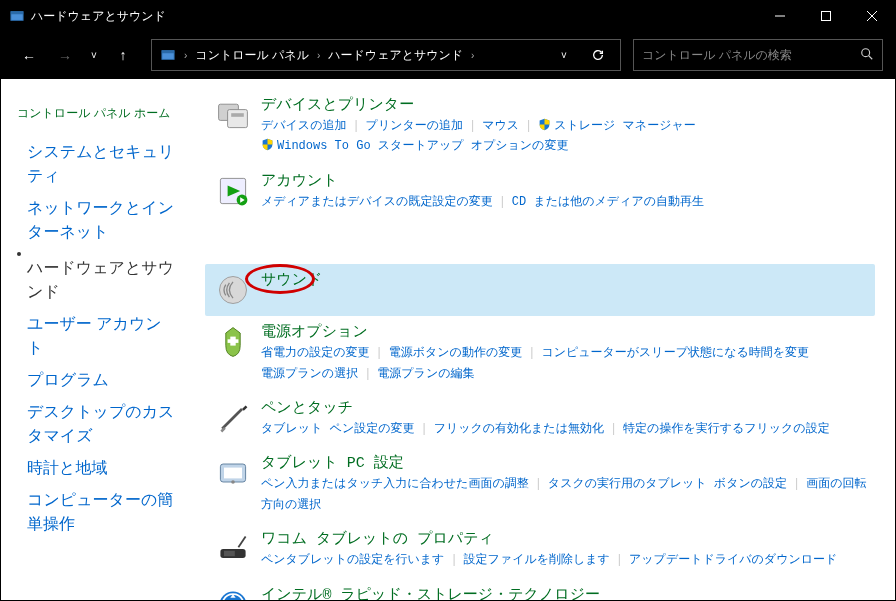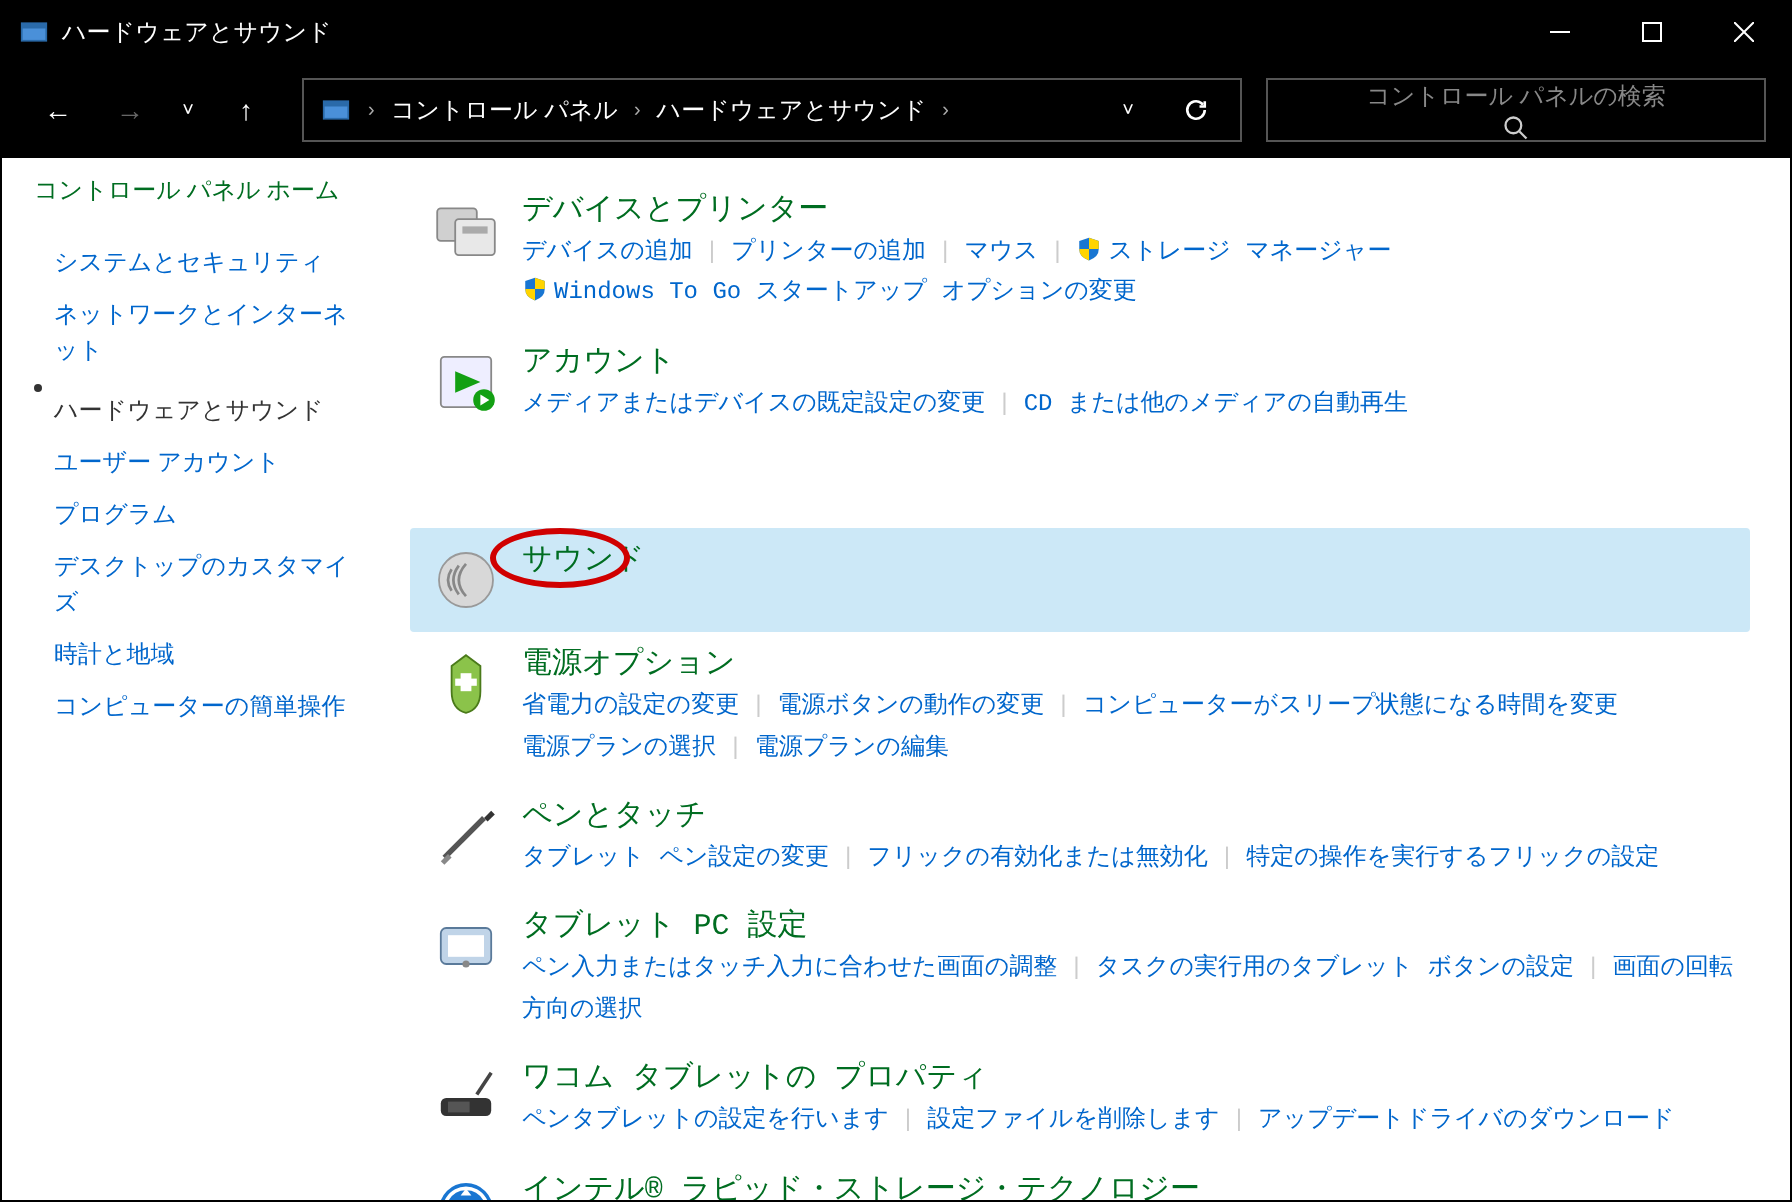--- a/index.html
+++ b/index.html
@@ -53,37 +53,35 @@
 .breadcrumb-box .bc-spacer { flex:1; }
 .dropdown-btn, .refresh-btn { width:28px; height:28px; display:flex;align-items:center;justify-content:center;color:#fff;}
 .searchbox {
   width: 250px;
   height: 32px;
   border: 1px solid #555;
   display: flex;
   align-items: center;
   padding: 0 8px;
   color: #888;
-  flex-direction: column;
 }
 .searchbox .placeholder { flex:1; font-size:12px;}
 .searchbox .search-icon { color:#fff; }
 
 .body-area {
   display: flex;
   height: calc(601px - 30px - 48px);
   background: #fff;
 }
 .sidebar {
   width: 200px;
-  padding: 8px 14px 10px 16px;
-  font-family: Liberation Serif, serif;
+  padding: 26px 14px 10px 16px;
 }
 .sidebar .home-link { color:#006d21; font-size:12px; cursor:pointer; display:block; margin-bottom:14px; }
-.sidebar .side-item { color:#0066cc; font-size:12px; cursor:pointer; display:block; padding:4px 10px; line-height:1.5; }
+.sidebar .side-item { color:#0066cc; font-size:16px; cursor:pointer; display:block; padding:4px 10px; line-height:1.5; }
 .sidebar .side-item.active { color:#333; }
 .sidebar .active-marker { display:flex; align-items:center;}
 .sidebar .active-marker .dot { width:4px;height:4px;background:#333; border-radius:50%; margin-right:6px; margin-left:-10px;}
 .main {
   flex:1;
   padding: 10px 20px 10px 4px;
   overflow-y:auto;
 }
 .category {
   display:flex;

